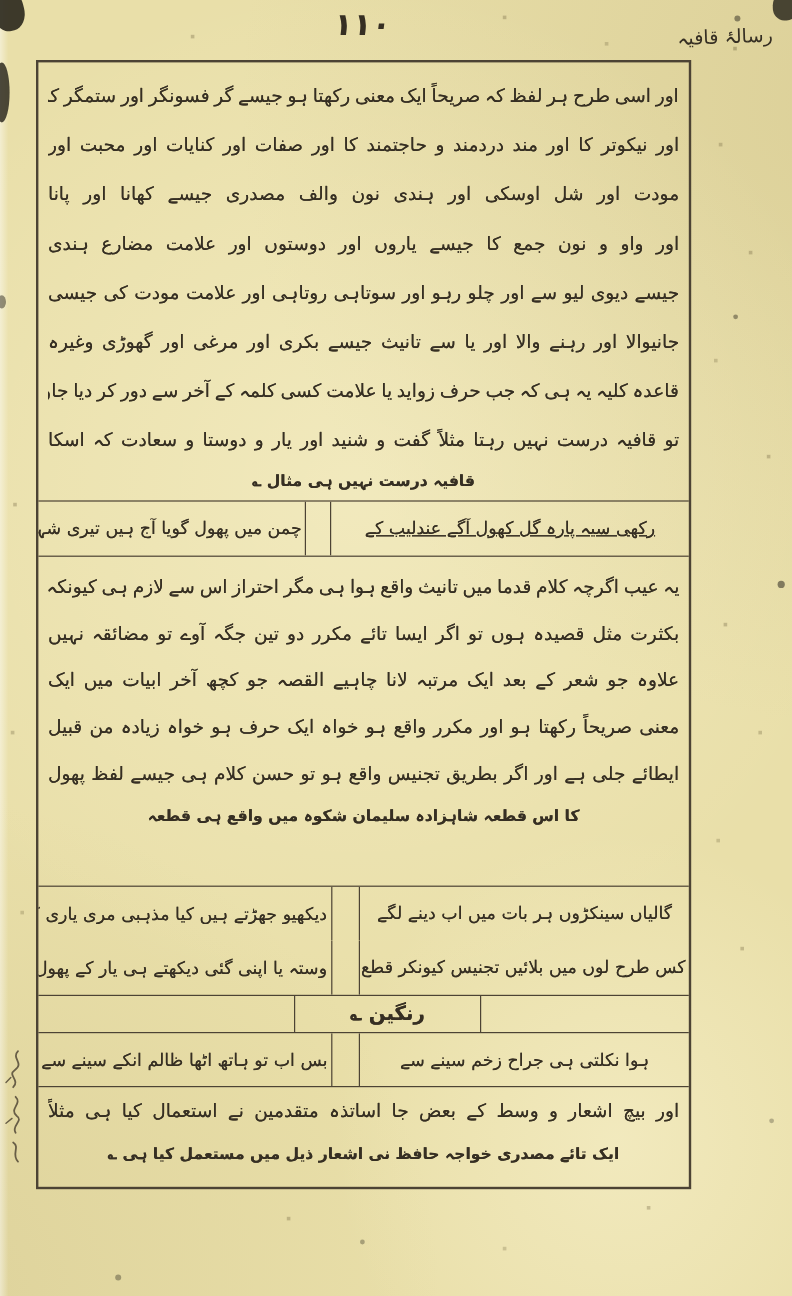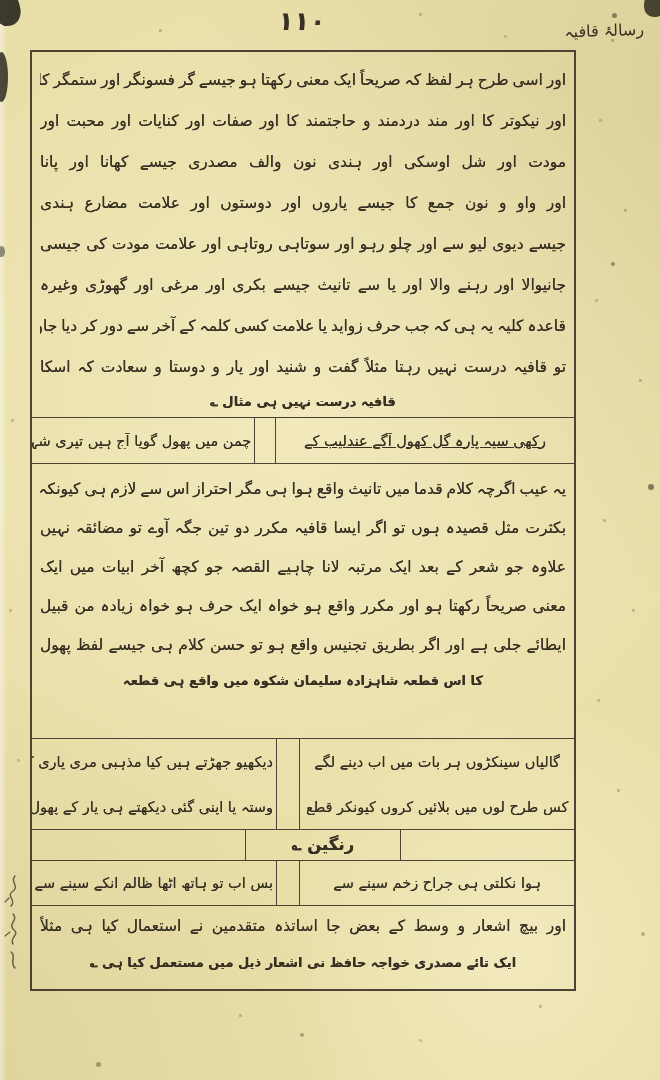--- a/index.html
+++ b/index.html
@@ -138,36 +138,36 @@
     <div class="couplet-row row1">
       <div class="hemi rside">رکھی سیہ پارہ گل کھول آگے عندلیب کے</div>
       <div class="gapcell"></div>
       <div class="hemi lside">چمن میں پھول گویا آج ہیں تیری شہید و کے</div>
     </div>
 
     <div class="hr"></div>
 
     <section class="para p2">
       <div class="tline">یہ عیب اگرچہ کلام قدما میں تانیث واقع ہوا ہی مگر احتراز اس سے لازم ہی کیونکہ</div>
-      <div class="tline">بکثرت مثل قصیدہ ہوں تو اگر ایسا قافیہ مکرر دو تین جگہ آوے تو مضائقہ نہیں</div>
+      <div class="tline">بکثرت مثل قصیدہ ہوں تو اگر ایسا تائے مکرر دو تین جگہ آوے تو مضائقہ نہیں</div>
       <div class="tline">علاوہ جو شعر کے بعد ایک مرتبہ لانا چاہیے القصہ جو کچھ آخر ابیات میں ایک</div>
       <div class="tline">معنی صریحاً رکھتا ہو اور مکرر واقع ہو خواہ ایک حرف ہو خواہ زیادہ من قبیل</div>
       <div class="tline">ایطائے جلی ہے اور اگر بطریق تجنیس واقع ہو تو حسن کلام ہی جیسے لفظ پھول</div>
       <div class="cline">کا اس قطعہ شاہزادہ سلیمان شکوہ میں واقع ہی قطعہ</div>
     </section>
 
     <div class="hr"></div>
 
     <div class="couplet-row row2">
       <div class="hemi rside">گالیاں سینکڑوں ہر بات میں اب دینے لگے</div>
       <div class="gapcell"></div>
       <div class="hemi lside">دیکھیو جھڑتے ہیں کیا مذہبی مری یاری کے پھول</div>
     </div>
     <div class="couplet-row row2">
-      <div class="hemi rside">کس طرح لوں میں بلائیں کروں کیونکر قطع</div>
+      <div class="hemi rside">کس طرح لوں میں بلائیں تجنیس کیونکر قطع</div>
       <div class="gapcell"></div>
       <div class="hemi lside">وستہ یا اپنی گئی دیکھتے ہی یار کے پھول</div>
     </div>
 
     <div class="hr"></div>
 
     <div class="label-row">
       <div class="label-side"></div>
       <div class="label-cell">رنگین ؎</div>
       <div class="label-side"></div>

